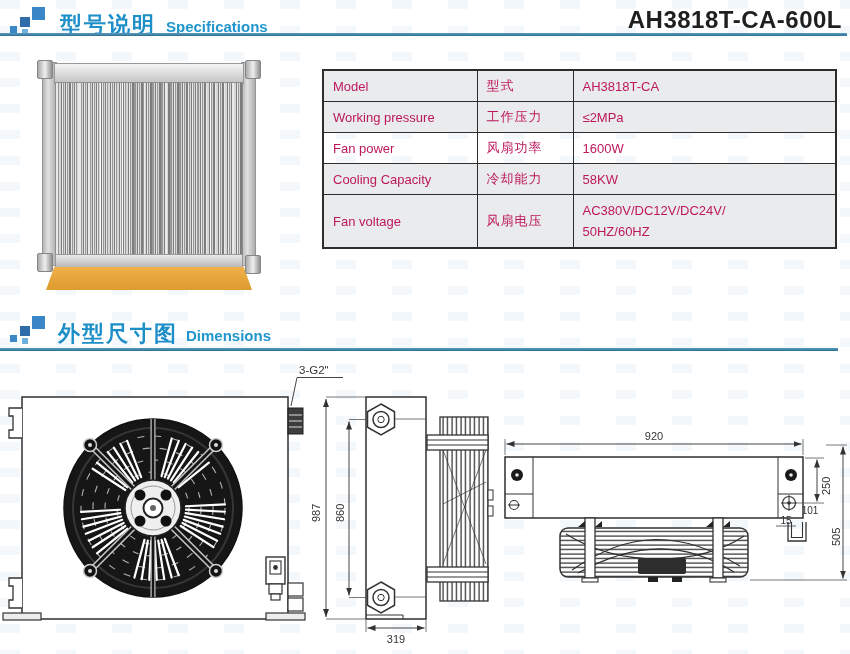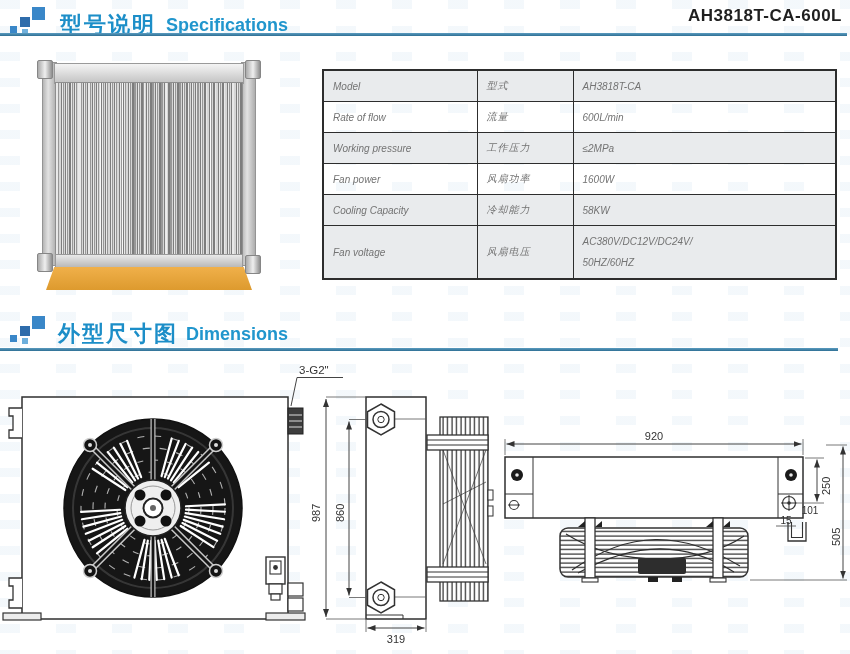--- a/index.html
+++ b/index.html
@@ -14,38 +14,38 @@
       linear-gradient(to bottom, transparent 0 9px, #ffffff 9px 26px),
       linear-gradient(to right, rgba(184,212,233,.30) 0 20px, transparent 20px 56px);
     background-size:56px 26px;
     opacity:.55;
   }
   
   .sec-header{position:absolute;left:10px;display:flex;align-items:flex-end;gap:10px;}
   .sec-icon{position:relative;width:40px;height:30px;}
   .sq{position:absolute;}
   .zh-title{font-size:22px;font-weight:bold;color:#1c8ec8;letter-spacing:2px;line-height:1;}
-  .en-title{font-size:18px;font-weight:bold;color:#2196cd;line-height:1;padding-bottom:2px;}
-  .model-title{position:absolute;right:8px;top:6px;font-size:17px;font-weight:bold;color:#1f1f1f;letter-spacing:.5px;}
+  .en-title{font-size:15px;font-weight:bold;color:#2196cd;line-height:1;padding-bottom:2px;}
+  .model-title{position:absolute;right:8px;top:6px;font-size:24px;font-weight:bold;color:#1f1f1f;letter-spacing:.5px;}
   .rule{position:absolute;left:0;height:3px;background:linear-gradient(#5b9cc0,#2e6f94);}
   
   .photo{position:absolute;left:40px;top:58px;width:218px;height:235px;}
   .rail{position:absolute;top:4px;width:13px;height:202px;background:linear-gradient(90deg,#b5b5b5,#e2e2e2 40%,#adadad);border:1px solid #949494;}
   .tank{position:absolute;left:14px;right:14px;top:5px;height:19px;background:linear-gradient(#f4f4f4,#c3c3c3);border:1px solid #9a9a9a;}
   .core{position:absolute;left:15px;right:15px;top:24px;height:172px;border:1px solid #8e8e8e;
     background:
       repeating-linear-gradient(90deg, rgba(252,252,252,.85) 0 1.5px, rgba(255,255,255,0) 1.5px 22px),
       repeating-linear-gradient(90deg,#7d7d7d 0 1px,#e8e8e8 1px 2px,#979797 2px 3px,#d6d6d6 3px 4.5px);}
   .bottombar{position:absolute;left:15px;right:15px;top:196px;height:12px;background:linear-gradient(#e9e9e9,#b9b9b9);border:1px solid #999;}
   .base{position:absolute;left:6px;right:6px;top:209px;height:23px;background:linear-gradient(#f0b04a,#dd9a2e);
     clip-path:polygon(4% 0,96% 0,100% 100%,0 100%);}
   .fit{position:absolute;width:14px;height:17px;background:linear-gradient(90deg,#aaa,#efefef 50%,#8f8f8f);border:1px solid #868686;border-radius:2px;}
   
   .spec-table{position:absolute;left:322px;top:69px;border-collapse:collapse;table-layout:fixed;width:513px;border:2px solid #2d2d2d;}
-  .spec-table td{border:1.5px solid #2d2d2d;font-size:10px;color:#737373;padding:2px 6px 2px 9px;vertical-align:middle;height:26px;font-style:italic;}
+  .spec-table td{border:1.5px solid #2d2d2d;font-size:13px;color:#be185d;padding:2px 6px 2px 9px;vertical-align:middle;height:26px;}
   .spec-table td.zh{letter-spacing:1px;margin-top:48px;}
   .spec-table tr.alt td{background:#e9ebed;}
   .spec-table tr.tall td{height:48px;}
   .v2{line-height:21px;}
   
   .drawing{position:absolute;left:0;top:354px;}
   svg text{font-family:"Liberation Sans","DejaVu Sans",sans-serif;fill:#333;}
 </style>
 </head>
 <body>
@@ -80,25 +80,20 @@
   <colgroup>
       <col style="width:154px">
       <col style="width:96px">
       <col style="width:263px">
     </colgroup>
   <tbody>
       <tr class="alt">
     <td>Model</td>
     <td class="zh">型式</td>
     <td>AH3818T-CA</td>
-  </tr>
-  <tr>
-    <td>Rate of flow</td>
-    <td class="zh">流量</td>
-    <td>600L/min</td>
   </tr>
   <tr class="alt">
     <td>Working pressure</td>
     <td class="zh">工作压力</td>
     <td>≤2MPa</td>
   </tr>
   <tr>
     <td>Fan power</td>
     <td class="zh">风扇功率</td>
     <td>1600W</td>

